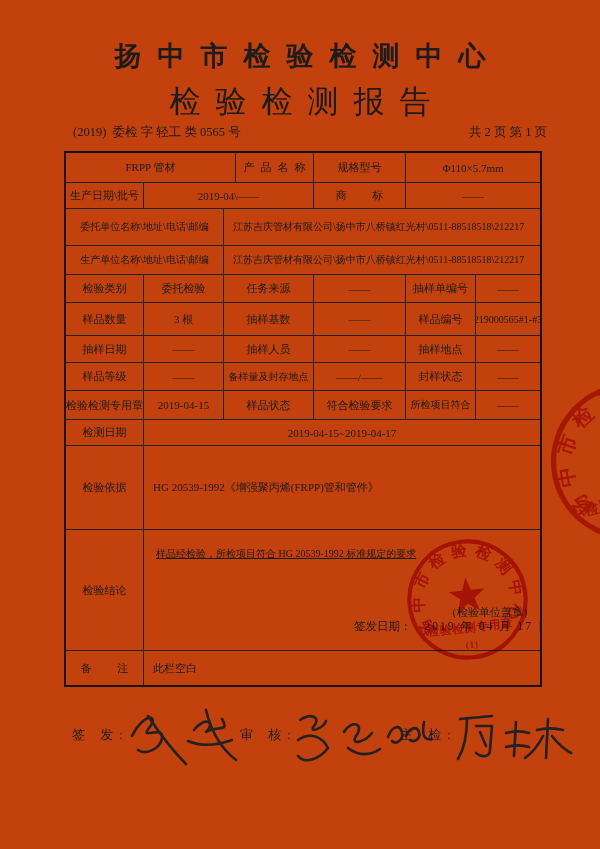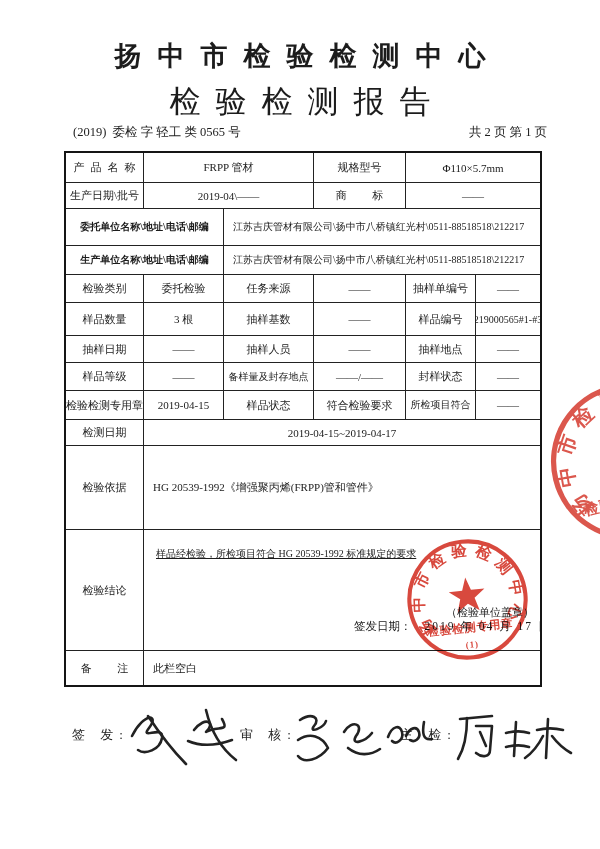--- a/index.html
+++ b/index.html
@@ -1,18 +1,18 @@
 <!DOCTYPE html>
 <html style="--stamp-color: #d5392d;"><head>
 <meta charset="utf-8">
 <style>
   html,body{margin:0;padding:0;background:#9a9a9a;}
   .page{
     position:relative;width:600px;height:849px;margin:0 auto;
-    background:#ffffff;overflow:hidden;
+    background:#c2410c;overflow:hidden;
     font-family:"Liberation Serif","DejaVu Serif",serif;color:#1c1c1c;
   }
   
   .org-title{
     position:absolute;top:38px;left:0;width:100%;box-sizing:border-box;
     text-align:center;font-size:27px;font-weight:bold;letter-spacing:16px;padding-left:16px;
     white-space:pre;
   }
   .report-title{
     position:absolute;top:81px;left:0;width:100%;box-sizing:border-box;
@@ -32,21 +32,21 @@
   .tr.last{border-bottom:none;}
   .td{
     border-right:1px solid #222;box-sizing:border-box;
     display:flex;align-items:center;justify-content:center;
     text-align:center;font-size:11px;white-space:pre;overflow:hidden;
   }
   .td.end{border-right:none;flex:1;}
   .left{justify-content:flex-start;text-align:left;padding-left:9px;}
   .small{font-size:10px;}
   .w78{width:78px;}.w80{width:80px;}.w90{width:90px;}.w92{width:92px;}
-  .w70{width:70px;}.w158{width:158px;font-weight:bold;}.w170{width:170px;}
+  .w70{width:70px;}.w158{width:158px;}.w170{width:170px;}
   .sp4{letter-spacing:0.55em;padding-left:0.55em;}
   .sp2w{letter-spacing:2.3em;padding-left:2.3em;}
   
   .concl{display:block;position:relative;text-align:left;}
   .concl-text{position:absolute;top:17px;left:12px;font-size:10px;white-space:pre;text-decoration:underline;}
   .seal-note{position:absolute;top:75px;right:6px;font-size:11px;white-space:pre;}
   .issue-line{position:absolute;top:89px;left:210px;font-size:11.5px;white-space:pre;}
   .issue-date{margin-left:13px;letter-spacing:2px;}
   
   :root{--stamp-color:#d5392d;}
@@ -76,22 +76,22 @@
   <div class="org-title">扬中市检验检测中心</div>
   <div class="report-title">检验检测报告</div>
   <div class="meta-row">
     <span>(2019)  委检 字 轻工 类 0565 号</span>
     <span>共 2 页 第 1 页</span>
   </div>
 
   <div class="report-table">
 
     <div class="tr" style="height:30px">
+      <div class="td w170">FRPP 管材</div>
       <div class="td w78 sp4">产品名称</div>
-      <div class="td w170">FRPP 管材</div>
       <div class="td w92">规格型号</div>
       <div class="td end">Φ110×5.7mm</div>
     </div>
 
     <div class="tr" style="height:26px">
       <div class="td w78">生产日期\批号</div>
       <div class="td w170">2019-04\——</div>
       <div class="td w92 sp2w">商标</div>
       <div class="td end">——</div>
     </div>

